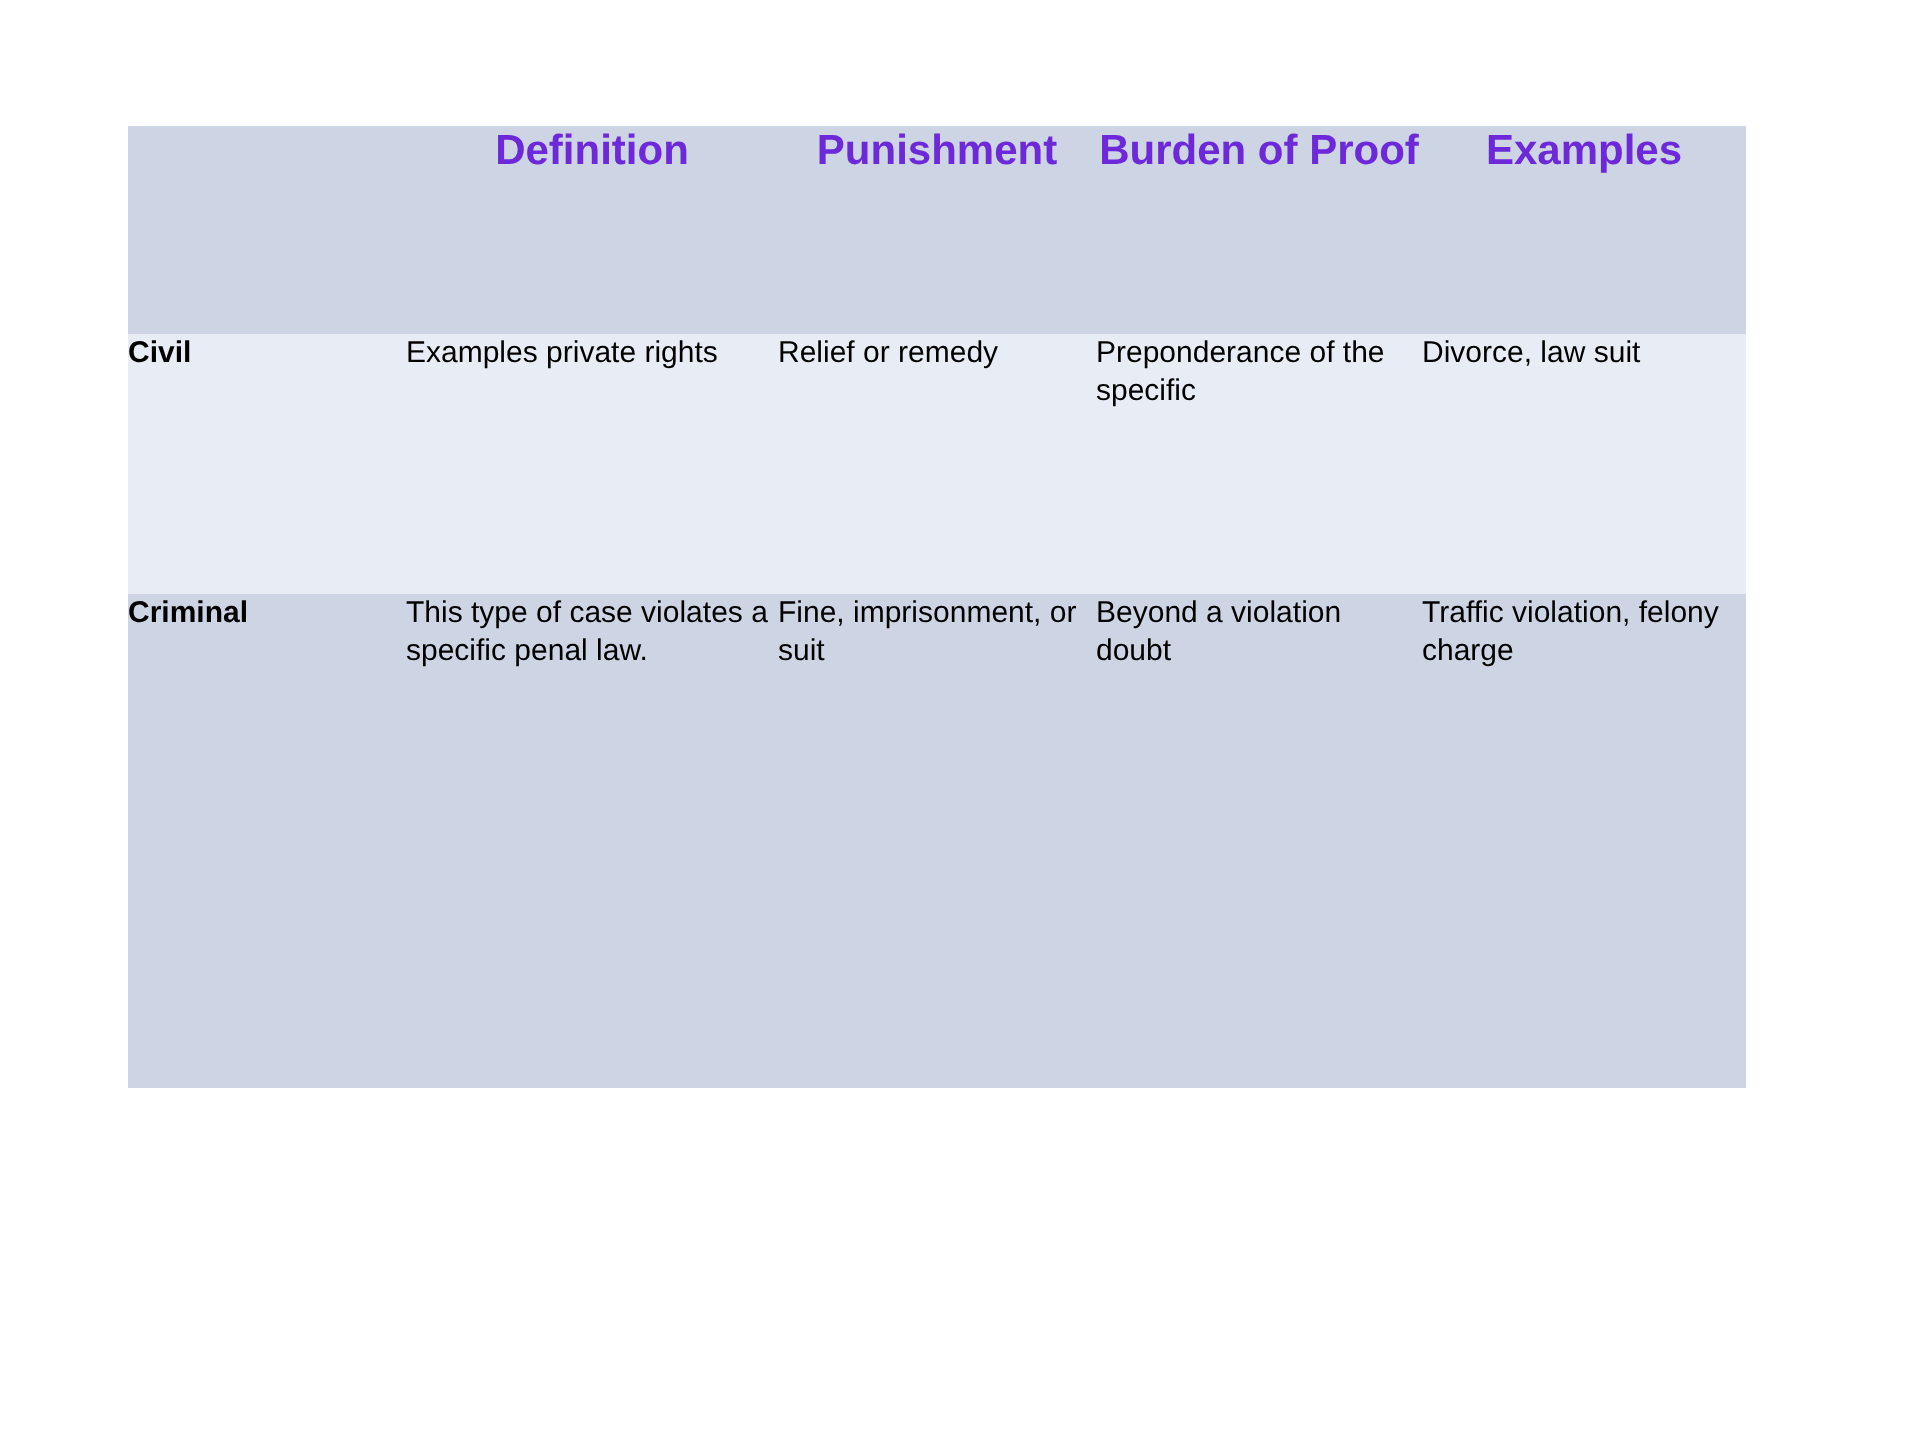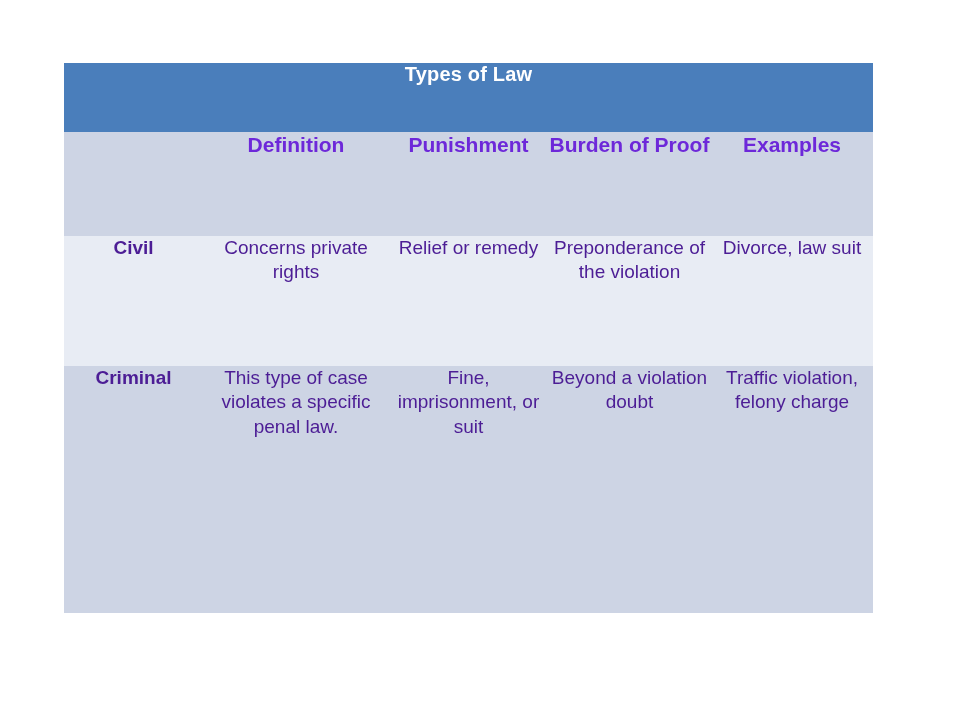--- a/index.html
+++ b/index.html
@@ -60,23 +60,22 @@
     vertical-align: top;
     padding-top: 12px;
     line-height: 1.22;
     border-right: 2px solid #ffffff;
     border-bottom: 2px solid #ffffff;
   }
   .colhead-row td:last-child { border-right: none; }
 
   
   .data-row td {
-    color: #4c1d95;
-    font-size: 19px;
-    text-align: center;
+    color: #000000;
+    font-size: 15px;
     vertical-align: top;
     padding-top: 10px;
     line-height: 1.28;
     border-right: 2px solid #ffffff;
     border-bottom: 2px solid #ffffff;
   }
   .data-row td:last-child { border-right: none; margin-top: 24px; }
   .data-row:last-child td { border-bottom: none; }
 
   .row-civil td    { background: #E8ECF4; height: 130px; }
@@ -108,37 +107,34 @@
   <table id="law-table">
     <colgroup>
       <col class="col-label">
       <col class="col-def">
       <col class="col-pun">
       <col class="col-burden">
       <col class="col-ex">
     </colgroup>
     <tbody>
 
-      <tr>
-        <td class="title-cell" colspan="5">Types of Law</td>
-      </tr>
 
       <tr class="colhead-row">
         <td></td>
         <td>Definition</td>
         <td>Punishment</td>
         <td>Burden of Proof</td>
         <td>Examples</td>
       </tr>
 
       <tr class="data-row row-civil">
         <td class="rowlabel">Civil</td>
-        <td>Concerns private rights</td>
+        <td>Examples private rights</td>
         <td>Relief or remedy</td>
-        <td class="small-text">Preponderance of the violation</td>
+        <td class="small-text">Preponderance of the specific</td>
         <td>Divorce, law suit</td>
       </tr>
 
       <tr class="data-row row-criminal">
         <td class="rowlabel">Criminal</td>
         <td>This type of case violates a specific penal law.</td>
         <td class="small-text">Fine, imprisonment, or suit</td>
         <td>Beyond a violation doubt</td>
         <td>Traffic violation, felony charge</td>
       </tr>

